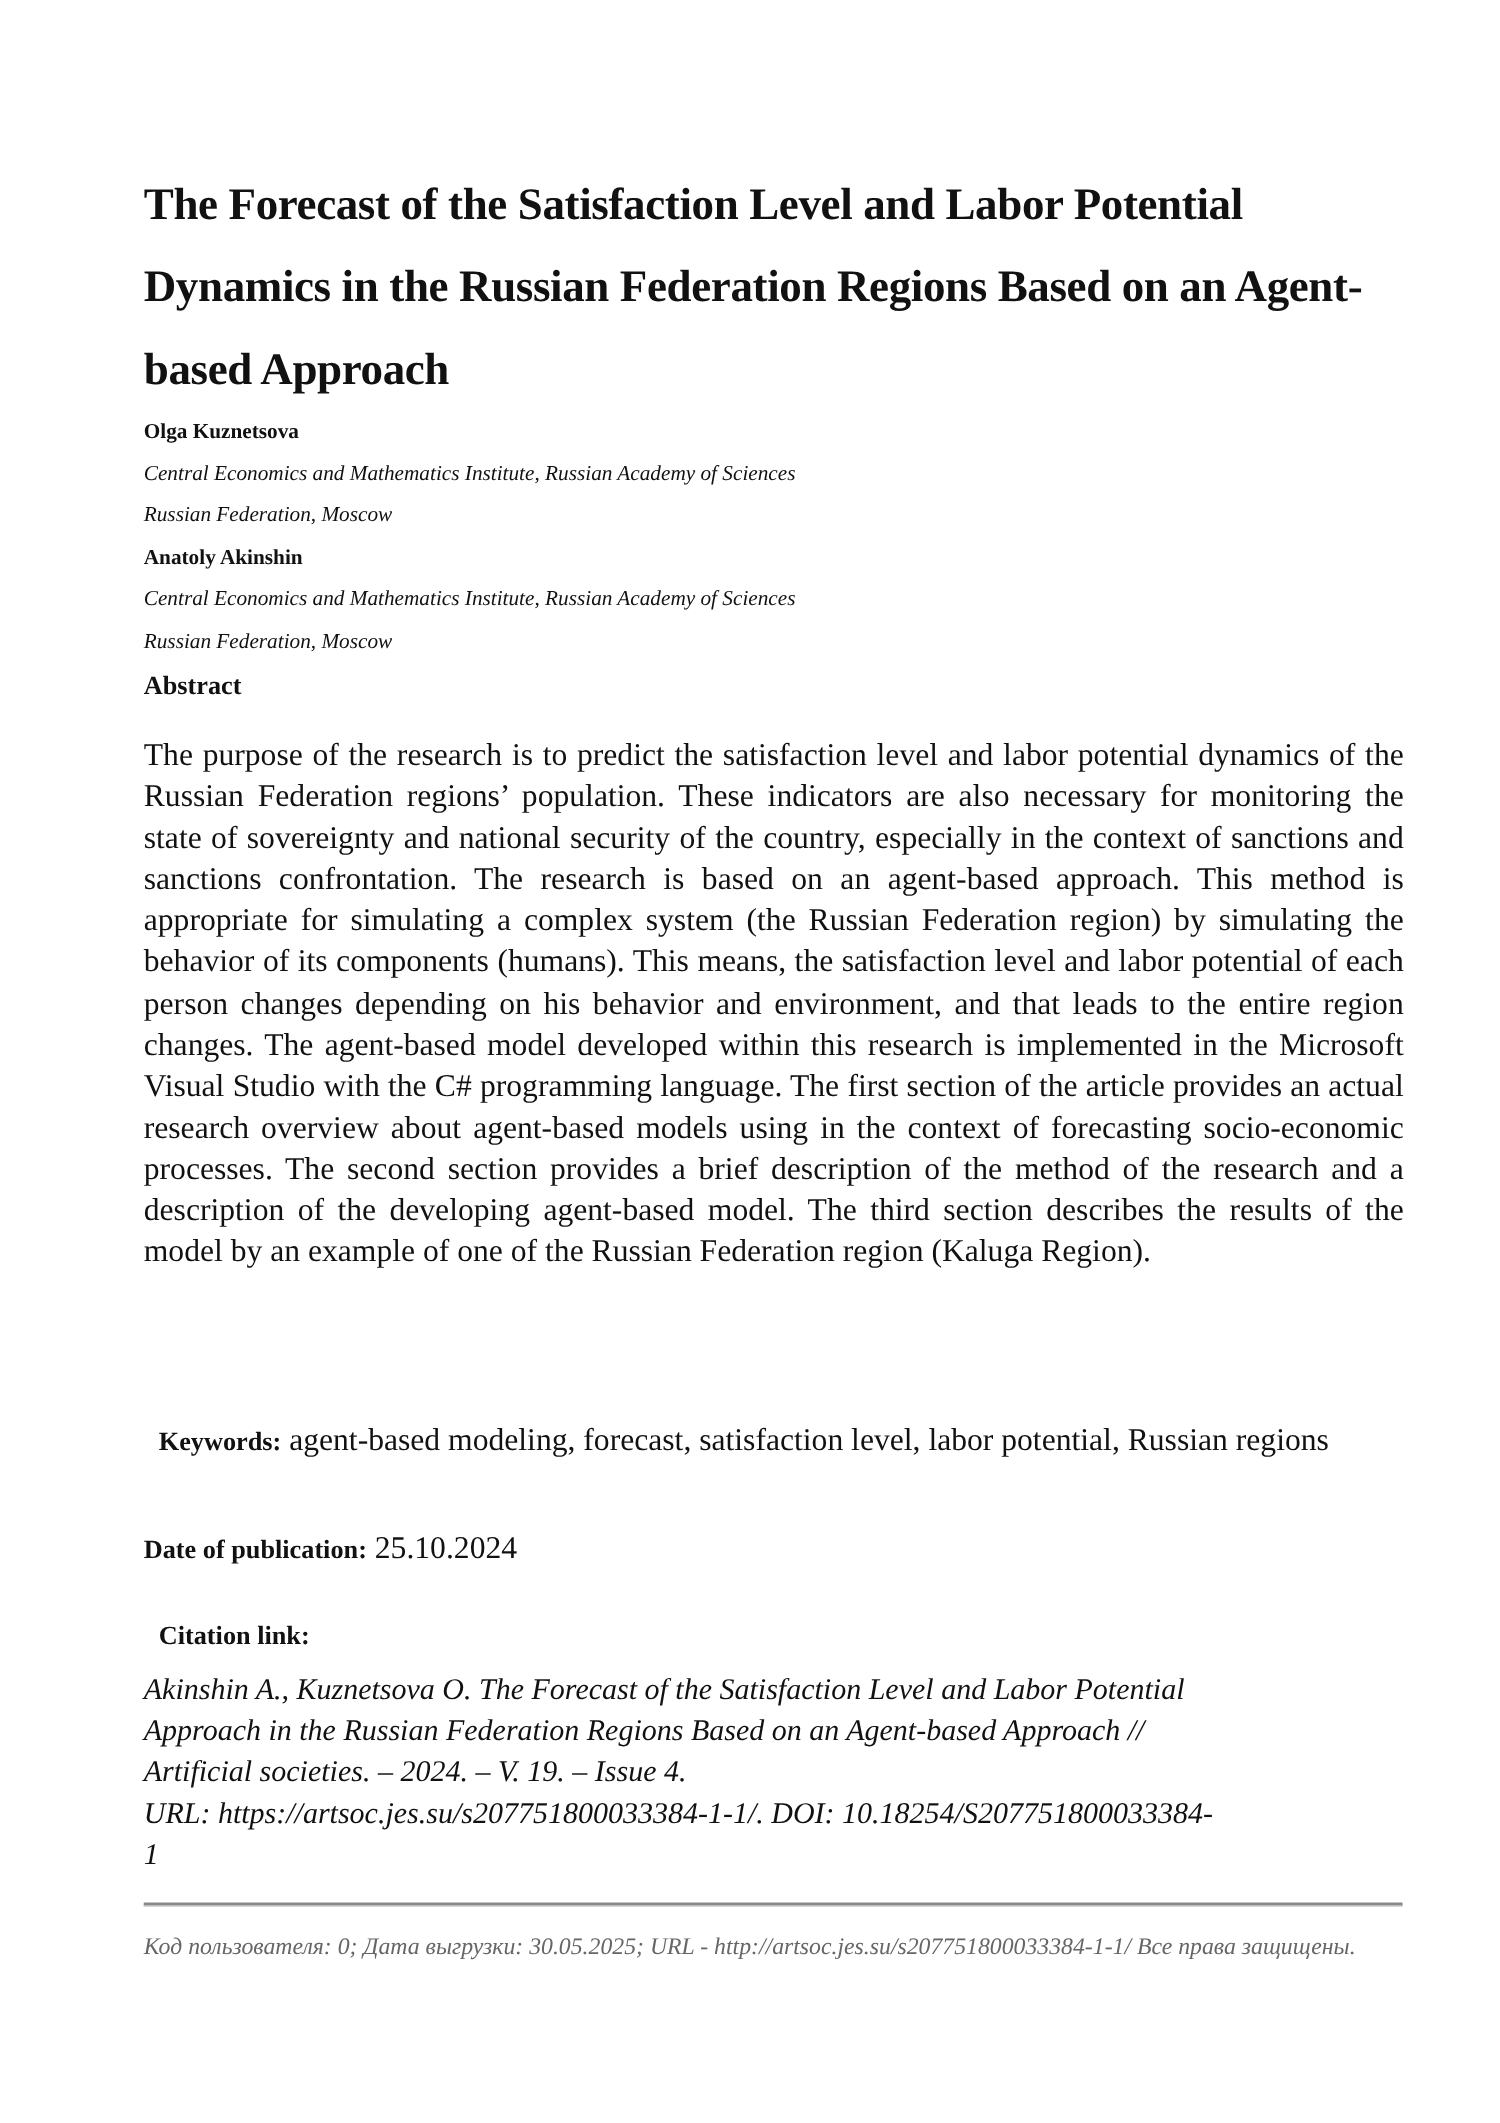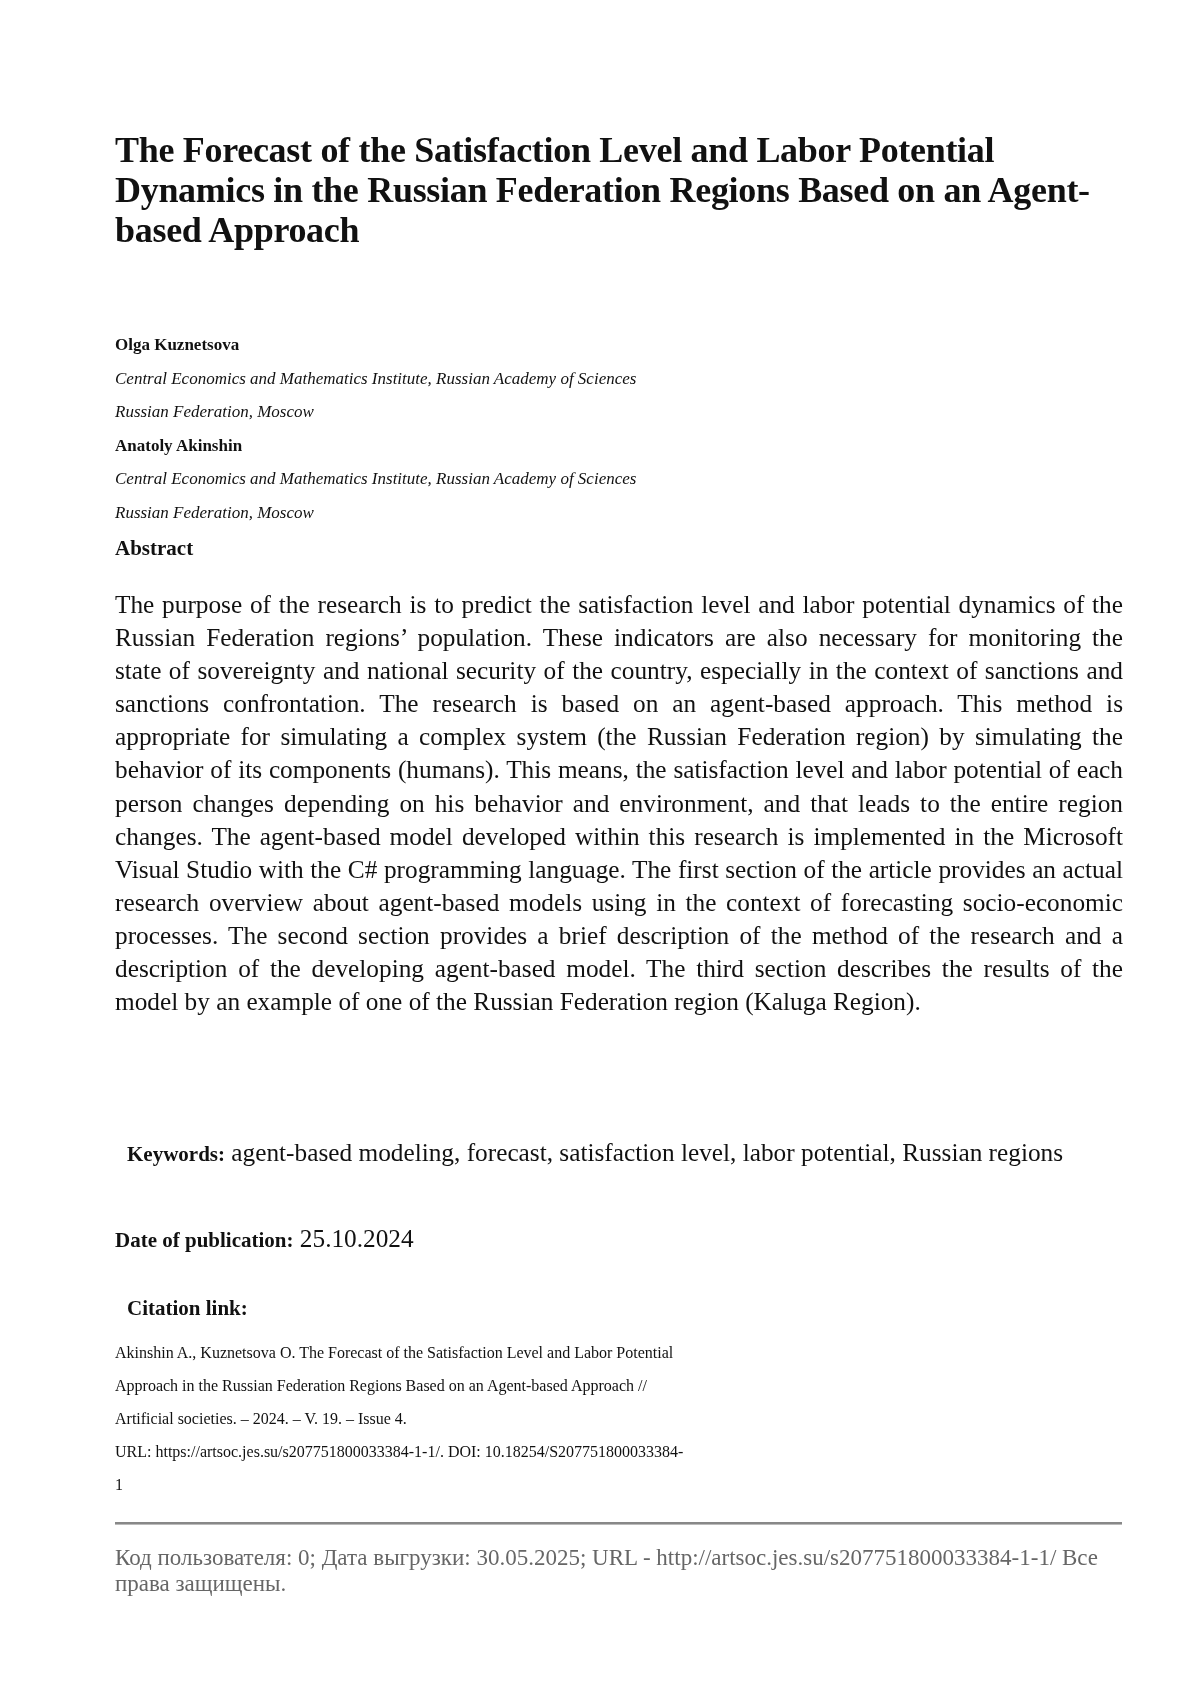--- a/index.html
+++ b/index.html
@@ -21,21 +21,21 @@
       top: 0;
       width: 1010px;
     }
     .title {
       position: absolute;
       top: 130px;
       left: 0;
       width: 1010px;
       font-weight: bold;
       font-size: 36px;
-      line-height: 40px;
+      line-height: 66px;
       letter-spacing: -0.3px;
       margin: 0;
     }
     .authors {
       position: absolute;
       top: 328px;
       left: 0;
       width: 1010px;
       font-size: 17px;
       line-height: 33.5px;
@@ -92,43 +92,45 @@
       left: 0;
       font-weight: bold;
       font-size: 21px;
       margin: 12px;
     }
     .citation-body {
       position: absolute;
       top: 1336px;
       left: 0;
       width: 1010px;
-      font-size: 16px;
+      font-size: 24px;
       line-height: 33px;
       margin: 0;
+      font-style: italic;
     }
     .citation-body span { display: block; }
     .footer-rule {
       position: absolute;
       top: 1522px;
       left: 0;
       width: 1007px;
       height: 2px;
       background: #888888;
       border-bottom: 1px solid #bbbbbb;
     }
     .footer-note {
       position: absolute;
       top: 1545px;
       left: 0;
       width: 1010px;
-      font-size: 23px;
+      font-size: 19px;
       line-height: 26px;
       color: #666666;
       margin: 0;
+      font-style: italic;
     }
   </style>
 </head>
 <body>
 
 <div class="page">
 
   <h1 class="title">The Forecast of the Satisfaction Level and Labor Potential Dynamics in the Russian Federation Regions Based on an Agent-based Approach</h1>
 
   <div class="authors">

